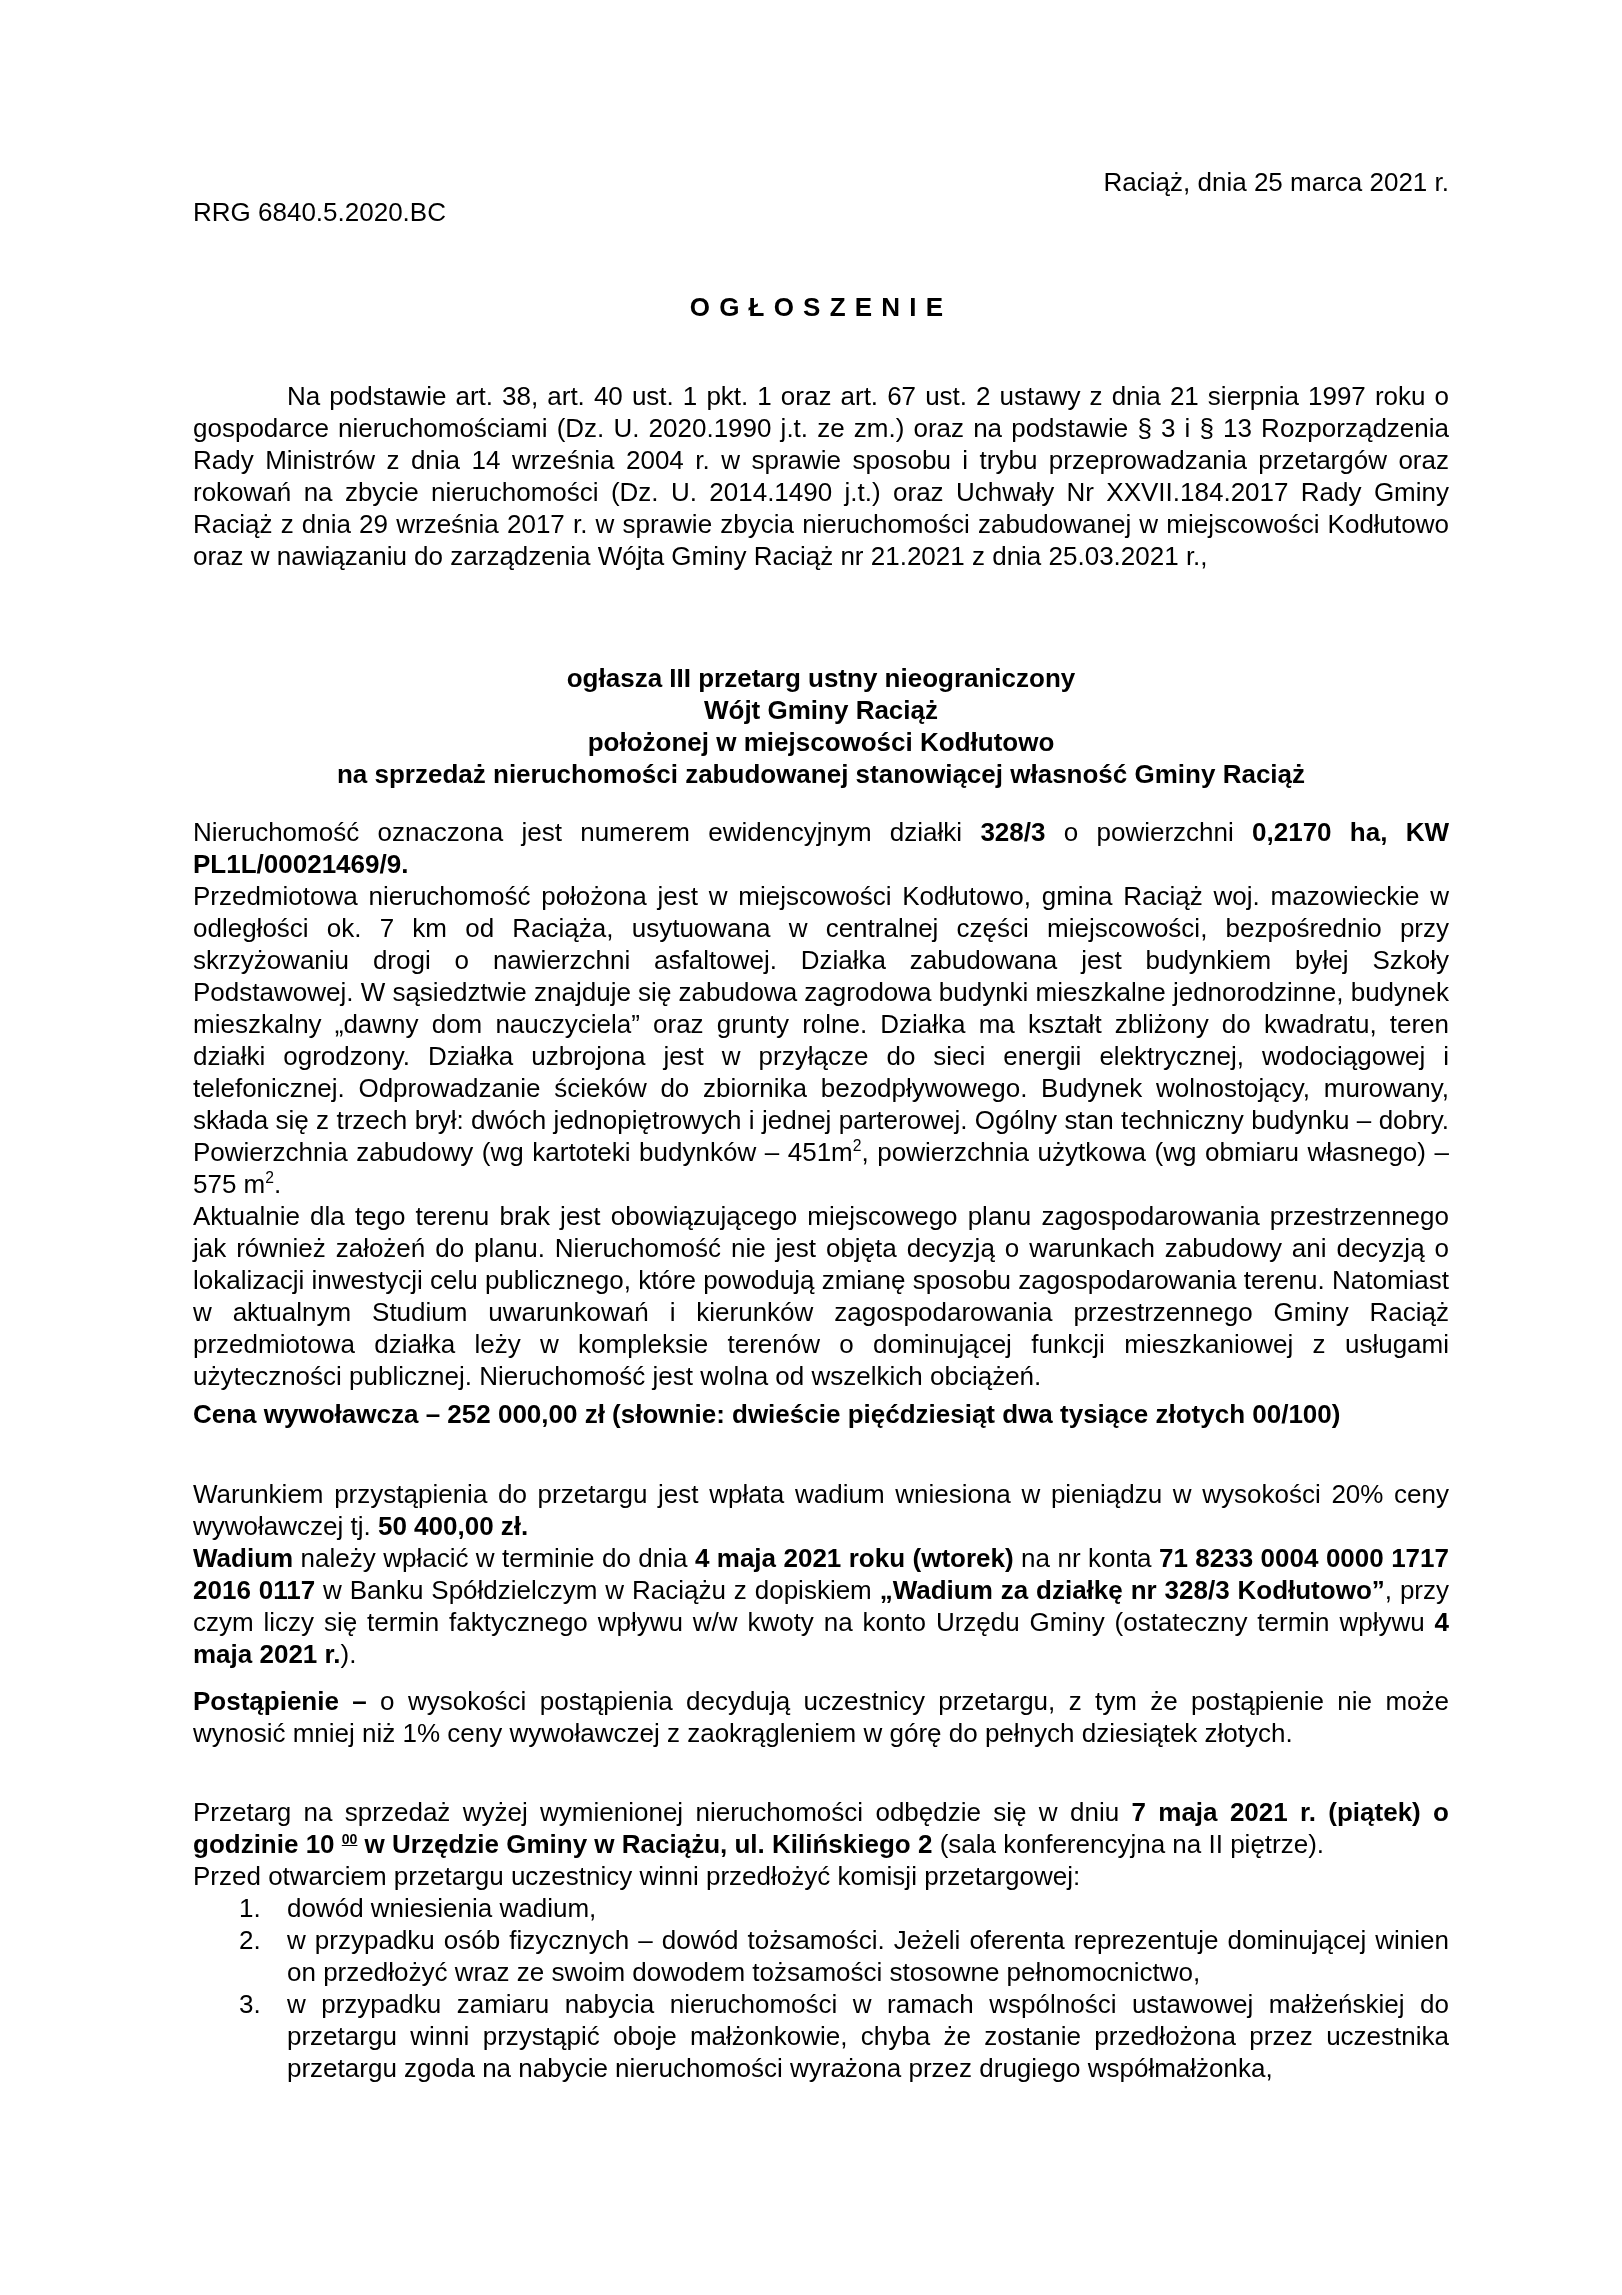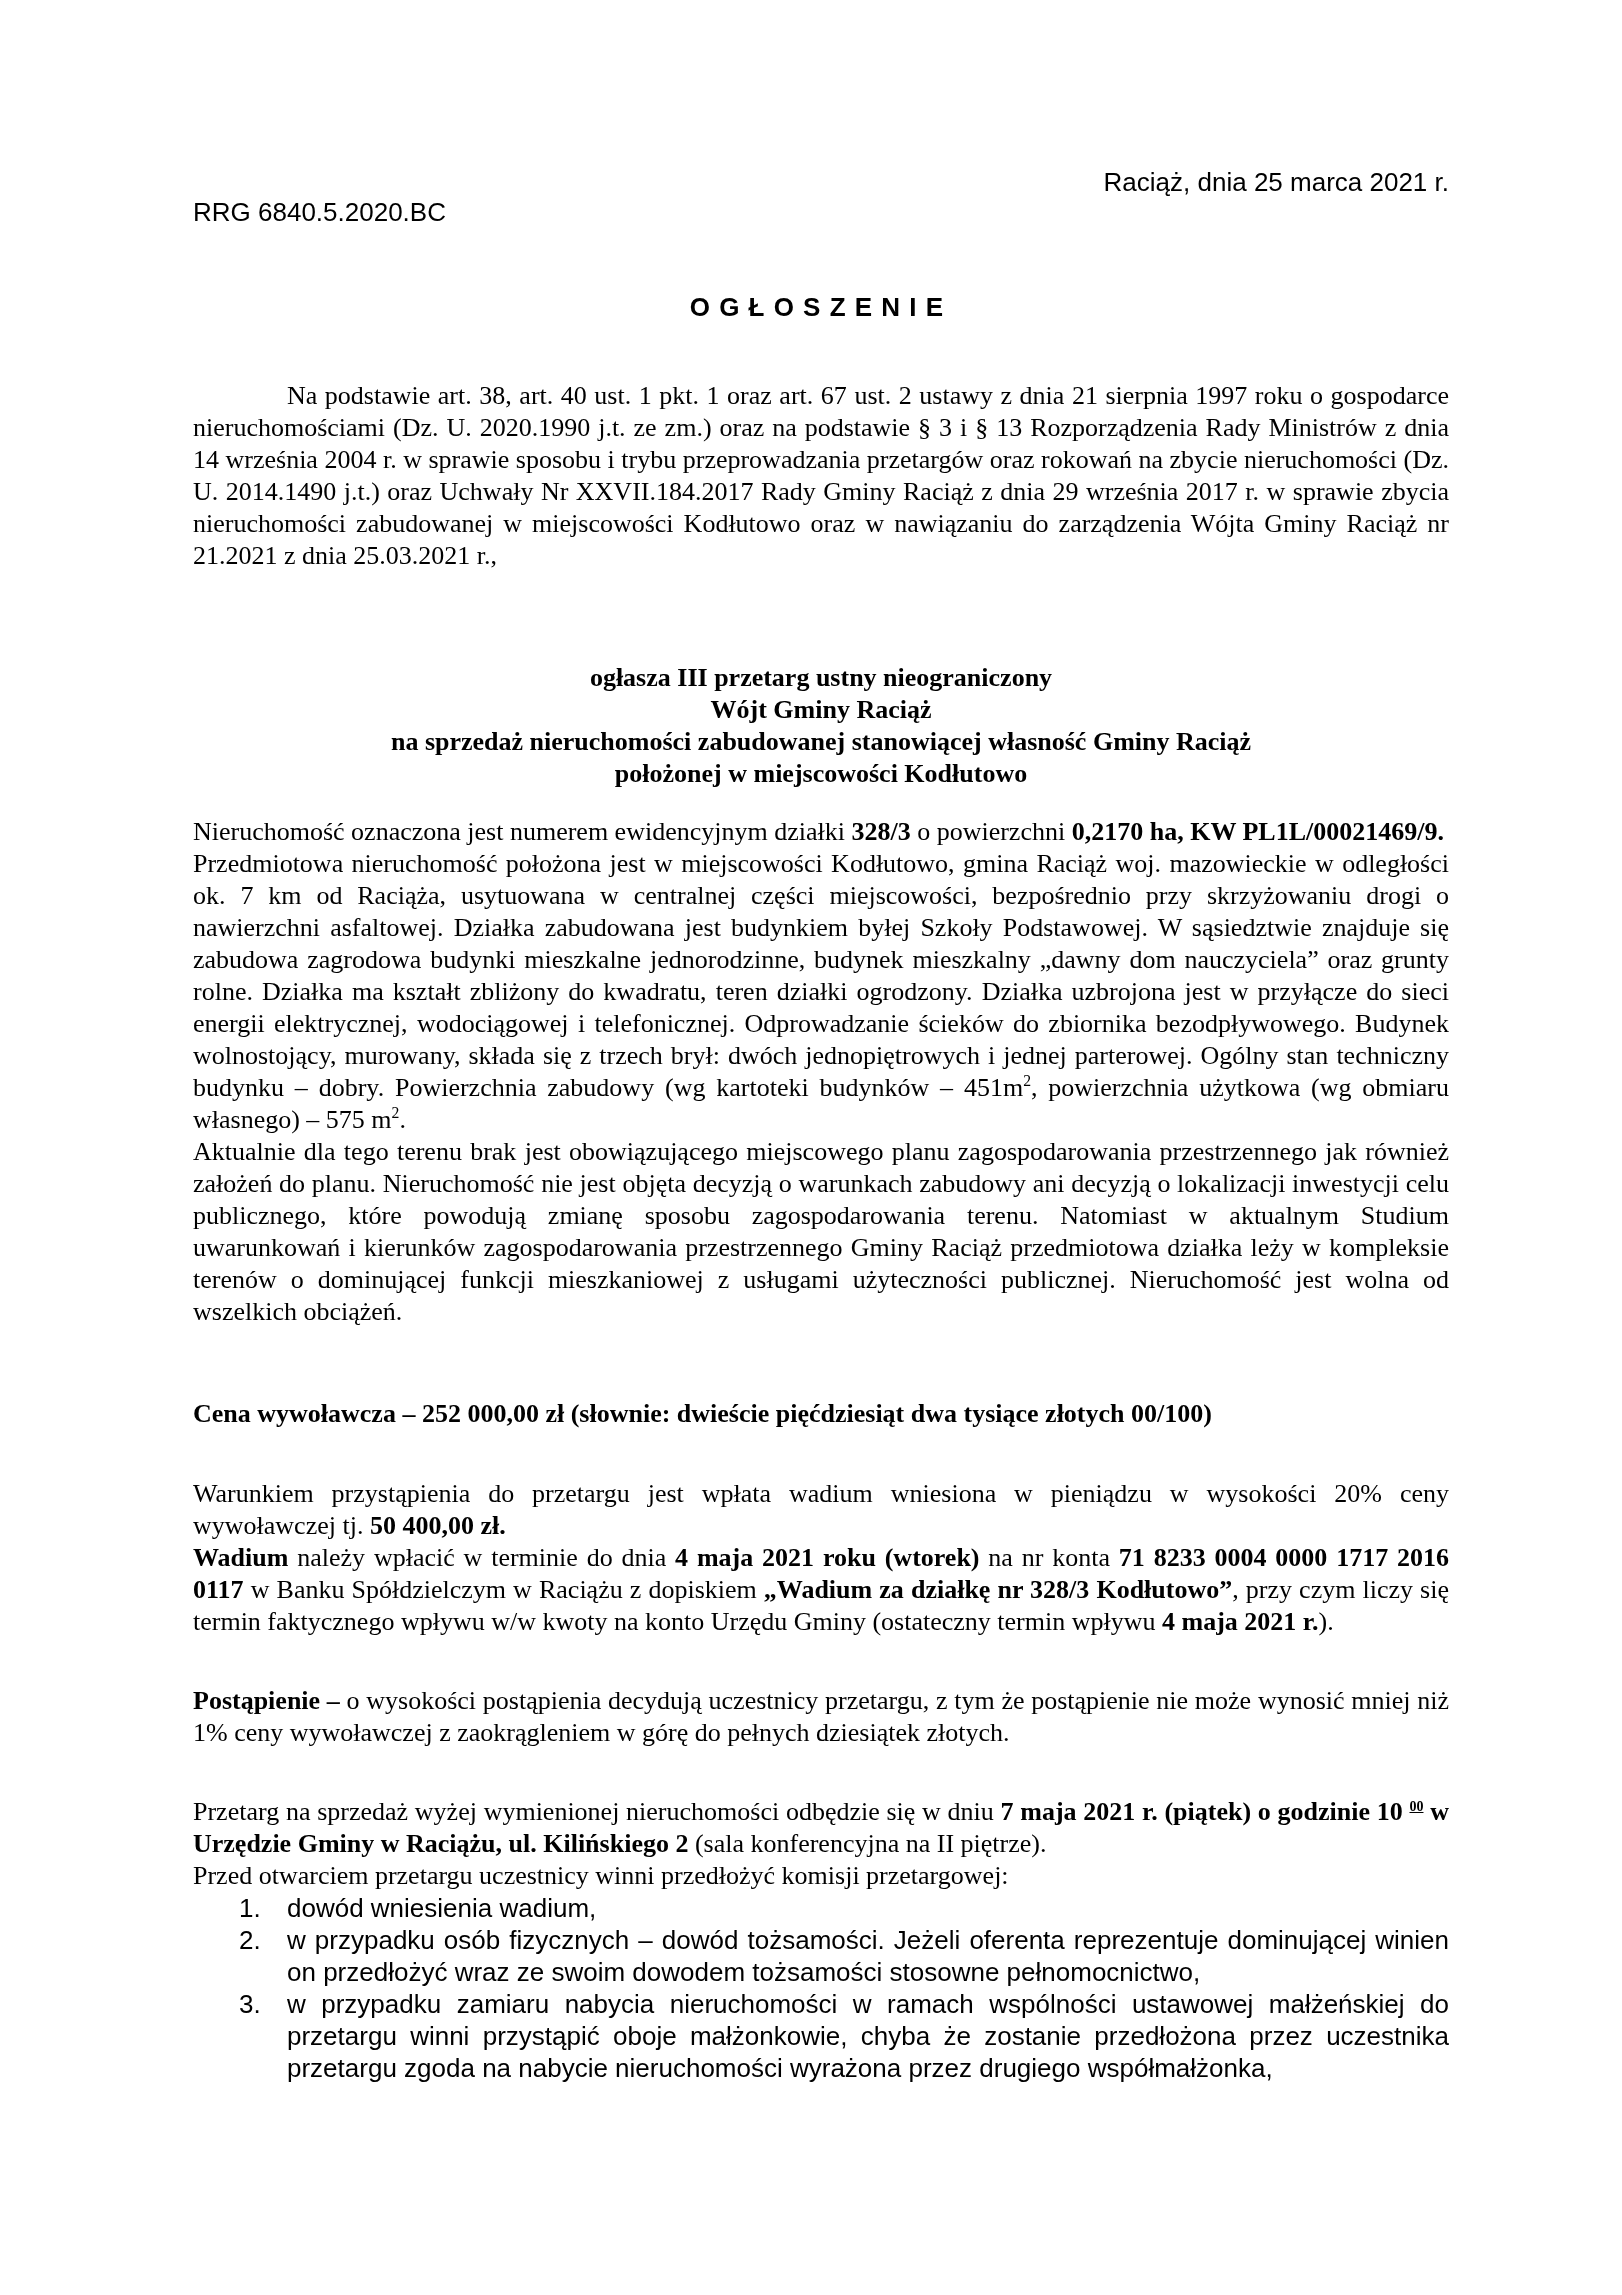--- a/index.html
+++ b/index.html
@@ -3,21 +3,21 @@
 <meta charset="utf-8">
 <style>
   html, body { margin:0; padding:0; background:#ffffff; }
   body { width:1623px; height:2295px; position:relative; overflow:hidden;
          font-family:"Liberation Sans", sans-serif; color:#000; }
   .page { position:absolute; left:193px; top:0; width:1256px; font-size:26px; line-height:32px; }
   .date { position:absolute; right:0; top:166px; white-space:nowrap; }
   .ref { position:absolute; left:0; top:196px; white-space:nowrap; }
   .title { position:absolute; left:0; right:0; top:291px; text-align:center; font-weight:bold; letter-spacing:9.2px; }
   .block { position:absolute; left:0; width:1256px; text-align:justify; }
-  .block p { margin:0;font-family:Liberation Serif, serif; }
+  .block p { margin:0; }
   .indent { text-indent:94px; }
   .center { text-align:center; font-weight:bold; }
   b { font-weight:bold; }
   sup { font-size:15.7px; line-height:0; }
   .u00 { font-size:14px; text-decoration:underline; vertical-align:9.2px; line-height:0; }
   ol { margin:0; padding-left:0; list-style:none; }
   ol li { position:relative; padding-left:94px; text-align:justify; }
   ol li .num { position:absolute; left:46px; }
   .last-left { text-align-last:left; }
 </style>
@@ -30,22 +30,22 @@
   <div class="ref">RRG 6840.5.2020.BC</div>
   <div class="title">OGŁOSZENIE</div>
 
   <div class="block" style="top:380px;">
     <p class="indent last-left">Na podstawie art. 38, art. 40 ust. 1 pkt. 1 oraz art. 67 ust. 2 ustawy z dnia 21 sierpnia 1997 roku o gospodarce nieruchomościami (Dz. U. 2020.1990 j.t. ze zm.) oraz na podstawie § 3 i § 13 Rozporządzenia Rady Ministrów z dnia 14 września 2004 r. w sprawie sposobu i trybu przeprowadzania przetargów oraz rokowań na zbycie nieruchomości  (Dz. U. 2014.1490 j.t.) oraz Uchwały Nr XXVII.184.2017 Rady Gminy Raciąż z dnia 29 września 2017 r. w sprawie zbycia nieruchomości zabudowanej w miejscowości Kodłutowo oraz w nawiązaniu do zarządzenia Wójta Gminy Raciąż nr 21.2021 z dnia 25.03.2021 r.,</p>
   </div>
 
   <div class="block" style="top:662px;">
     <p class="center">ogłasza III przetarg ustny nieograniczony</p>
     <p class="center">Wójt Gminy Raciąż</p>
+    <p class="center">położonej w miejscowości Kodłutowo</p>
     <p class="center">na sprzedaż nieruchomości zabudowanej stanowiącej własność Gminy Raciąż</p>
-    <p class="center">położonej w miejscowości Kodłutowo</p>
   </div>
 
   <div class="block" style="top:816px;">
     <p>
       <span>Nieruchomość oznaczona jest numerem ewidencyjnym działki </span><b>328/3</b><span> o powierzchni </span><b>0,2170 ha,</b>
       <b>KW PL1L/00021469/9.</b>
     </p>
     <p class="last-left">
       <span>Przedmiotowa nieruchomość położona jest w miejscowości Kodłutowo, gmina Raciąż woj. mazowieckie  w odległości ok. 7 km od Raciąża, usytuowana w centralnej części miejscowości, bezpośrednio przy skrzyżowaniu drogi o nawierzchni asfaltowej. Działka zabudowana jest budynkiem byłej Szkoły Podstawowej. W sąsiedztwie znajduje się zabudowa zagrodowa budynki mieszkalne jednorodzinne, budynek mieszkalny „dawny dom nauczyciela” oraz grunty rolne. Działka ma kształt zbliżony do kwadratu, teren działki ogrodzony. Działka uzbrojona jest w przyłącze do sieci energii elektrycznej, wodociągowej i telefonicznej. Odprowadzanie ścieków do zbiornika bezodpływowego. Budynek wolnostojący, murowany, składa się z trzech brył: dwóch jednopiętrowych i jednej parterowej. Ogólny stan techniczny budynku – dobry. Powierzchnia zabudowy (wg kartoteki budynków – 451m</span><sup>2</sup><span>, powierzchnia użytkowa (wg obmiaru własnego) – 575 m</span><sup>2</sup><span>.</span>
     </p>

